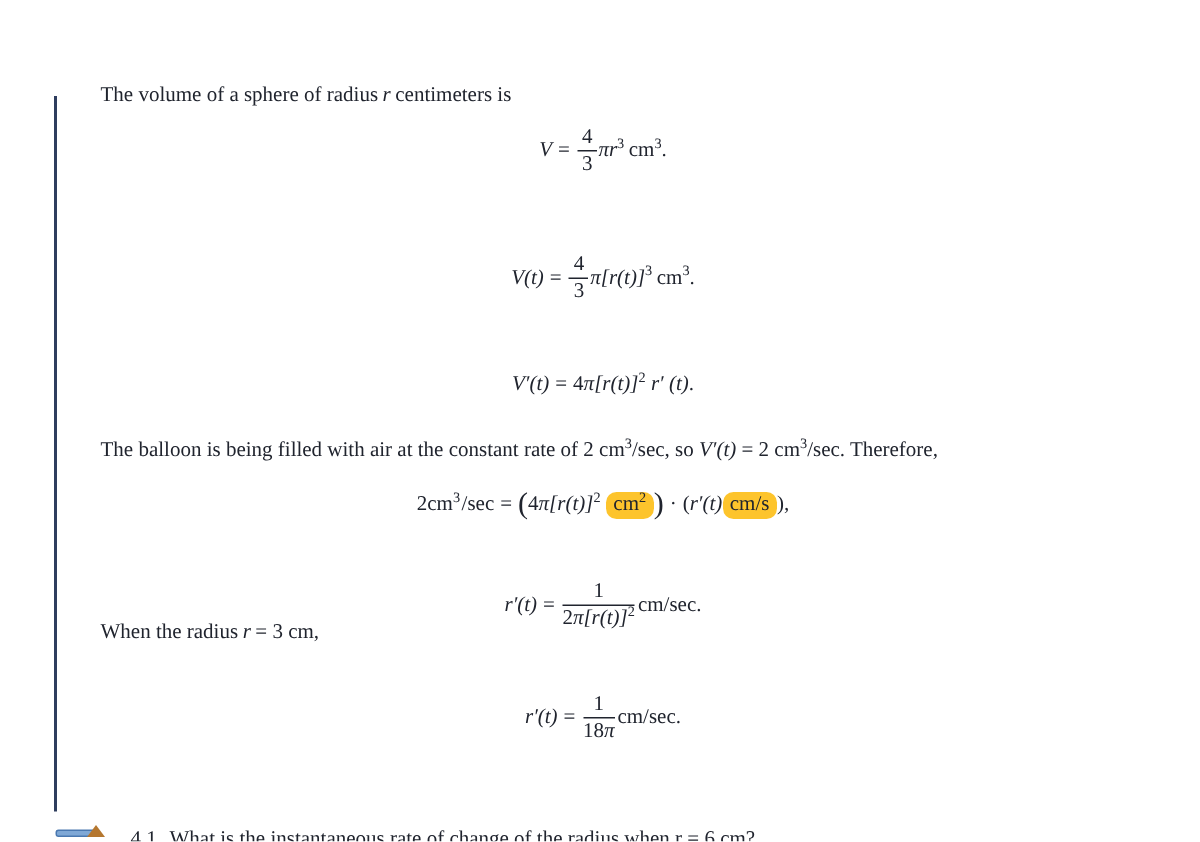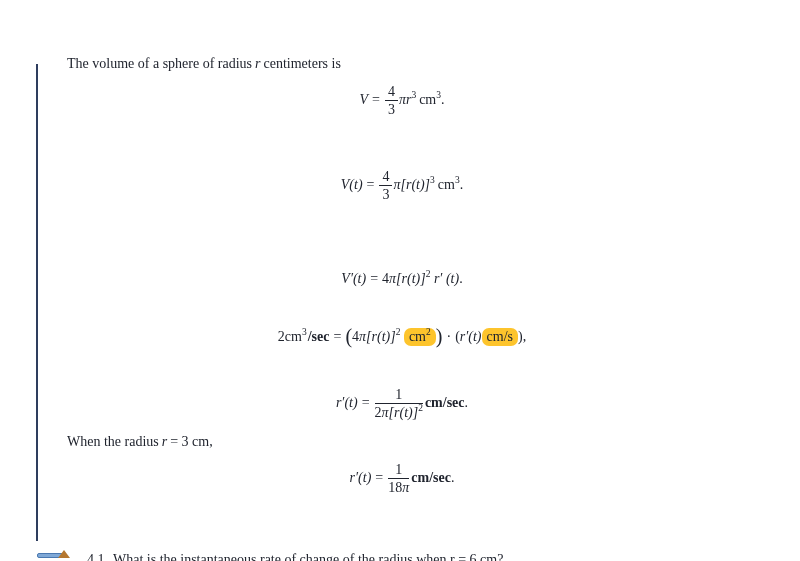--- a/index.html
+++ b/index.html
@@ -22,21 +22,21 @@
   .mi{font-style:italic;}
   .mvar{font-style:italic;padding:0 3px;}
   sup{font-size:0.68em;line-height:0;}
   .frac{display:inline-block;vertical-align:middle;text-align:center;line-height:1.1;margin:0 1px;}
   .frac .num{display:block;border-bottom:1.2px solid currentColor;padding:0 3px 1px;}
   .frac .den{display:block;padding-top:1px;}
   .op{padding:0 4px;}
   .bigp{font-size:20px;vertical-align:-2px;}
   .hl{background:var(--highlight);border-radius:7px;padding:1px 5px 2px;text-align:right;}
   .unit{padding-left:3px;}
-  .tightunit{padding-left:1px;font-weight:bold;}
+  .tightunit{padding-left:1px;}
   .f-icon{position:absolute;left:37px;top:550px;width:36px;height:11px;}
   .f-bar{position:absolute;left:0;top:3px;width:27px;height:5px;background:#7fa8d6;border:1px solid #4a78b0;border-radius:2px;}
   .f-tri{position:absolute;left:21px;top:0;width:0;height:0;border-left:6px solid transparent;border-right:6px solid transparent;border-bottom:8px solid #b5772f;}
   .f-num{position:absolute;left:87px;top:549px;line-height:22px;}
   .f-q{position:absolute;left:113px;top:549px;width:640px;line-height:22px;white-space:nowrap;}
 </style>
 </head>
 <body>
 
 <div class="page">
@@ -44,29 +44,30 @@
   <div class="vline"></div>
 
   <div class="para-nj" style="top:53px"><span>The volume of a sphere of radius</span><span class="mvar">r</span><span>centimeters is</span></div>
 
   <div class="eq" style="top:84px"><span class="mi">V</span><span class="op">=</span><span class="frac"><span class="num">4</span><span class="den">3</span></span><span class="mi">πr</span><sup>3</sup><span class="unit">cm</span><sup>3</sup><span>.</span></div>
 
 
   <div class="eq" style="top:169px"><span class="mi">V(t)</span><span class="op">=</span><span class="frac"><span class="num">4</span><span class="den">3</span></span><span class="mi">π[r(t)]</span><sup>3</sup><span class="unit">cm</span><sup>3</sup><span>.</span></div>
 
 
-  <div class="eq" style="top:270px"><span class="mi">V′(t)</span><span class="op">=</span><span>4</span><span class="mi">π[r(t)]</span><sup>2</sup> <span class="mi">r′ (t)</span><span>.</span></div>
+  <div class="eq" style="top:248px"><span class="mi">V′(t)</span><span class="op">=</span><span>4</span><span class="mi">π[r(t)]</span><sup>2</sup> <span class="mi">r′ (t)</span><span>.</span></div>
 
+  <div class="para-nj" style="top:290px"><span>The balloon is being filled with air at the constant rate of 2 cm</span><sup>3</sup><span>/sec, so</span> <span class="mi">V′(t)</span> <span>= 2 cm</span><sup>3</sup><span>/sec.  Therefore,</span></div>
 
   <div class="eq" style="top:324px"><span>2cm</span><sup>3</sup><span class="tightunit">/sec</span><span class="op">=</span><span class="bigp">(</span><span>4</span><span class="mi">π[r(t)]</span><sup>2</sup> <span class="hl"><span>cm</span><sup>2</sup></span><span class="bigp">)</span><span class="op">·</span><span>(</span><span class="mi">r′(t)</span><span class="hl">cm/s</span><span>)</span><span>,</span></div>
 
 
   <div class="eq" style="top:387px"><span class="mi">r′(t)</span><span class="op">=</span><span class="frac"><span class="num">1</span><span class="den"><span>2</span><span class="mi">π[r(t)]</span><sup>2</sup></span></span><span class="tightunit">cm/sec</span><span>.</span></div>
 
-  <div class="para-nj" style="top:431px"><span>When the radius</span><span class="mvar">r</span><span>= 3 cm,</span></div>
+  <div class="para-nj" style="top:411px"><span>When the radius</span><span class="mvar">r</span><span>= 3 cm,</span></div>
 
   <div class="eq" style="top:462px"><span class="mi">r′(t)</span><span class="op">=</span><span class="frac"><span class="num">1</span><span class="den"><span>18</span><span class="mi">π</span></span></span><span class="tightunit">cm/sec</span><span>.</span></div>
 
   <div class="f-icon">
     <div class="f-bar"></div>
     <div class="f-tri"></div>
   </div>
   <div class="f-num">4.1</div>
   <div class="f-q">What is the instantaneous rate of change of the radius when r = 6 cm?</div>
 

